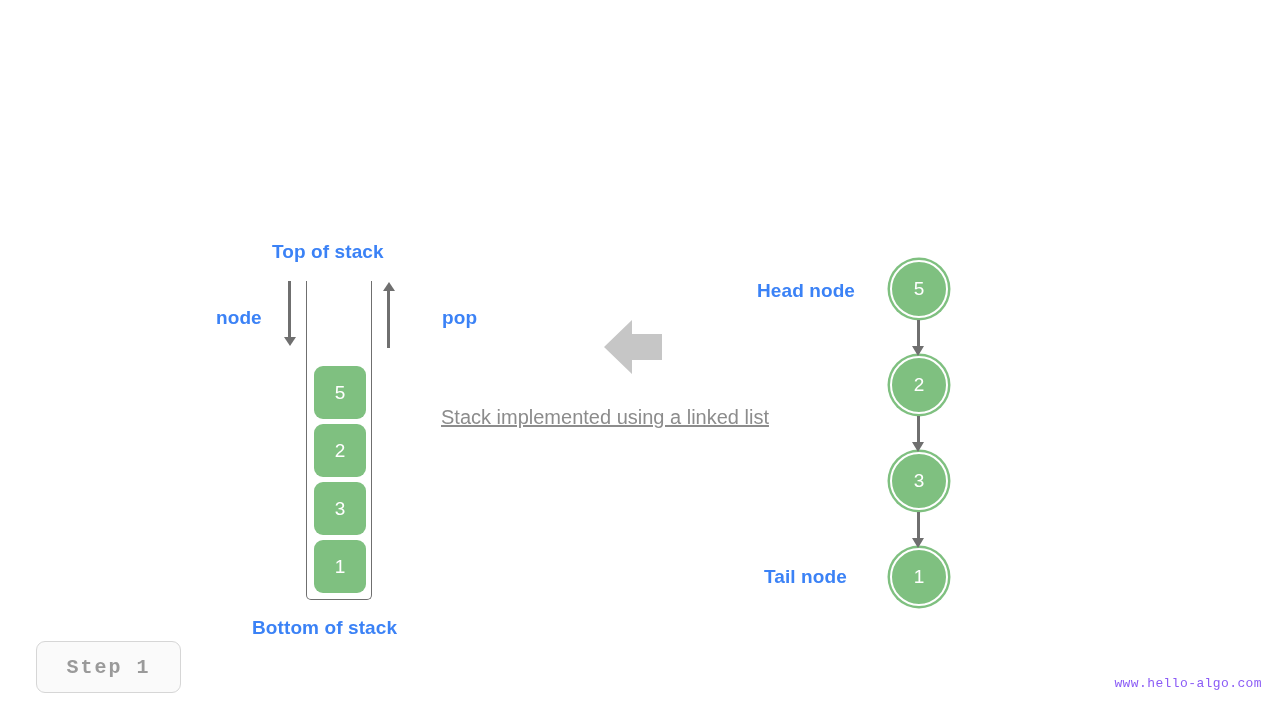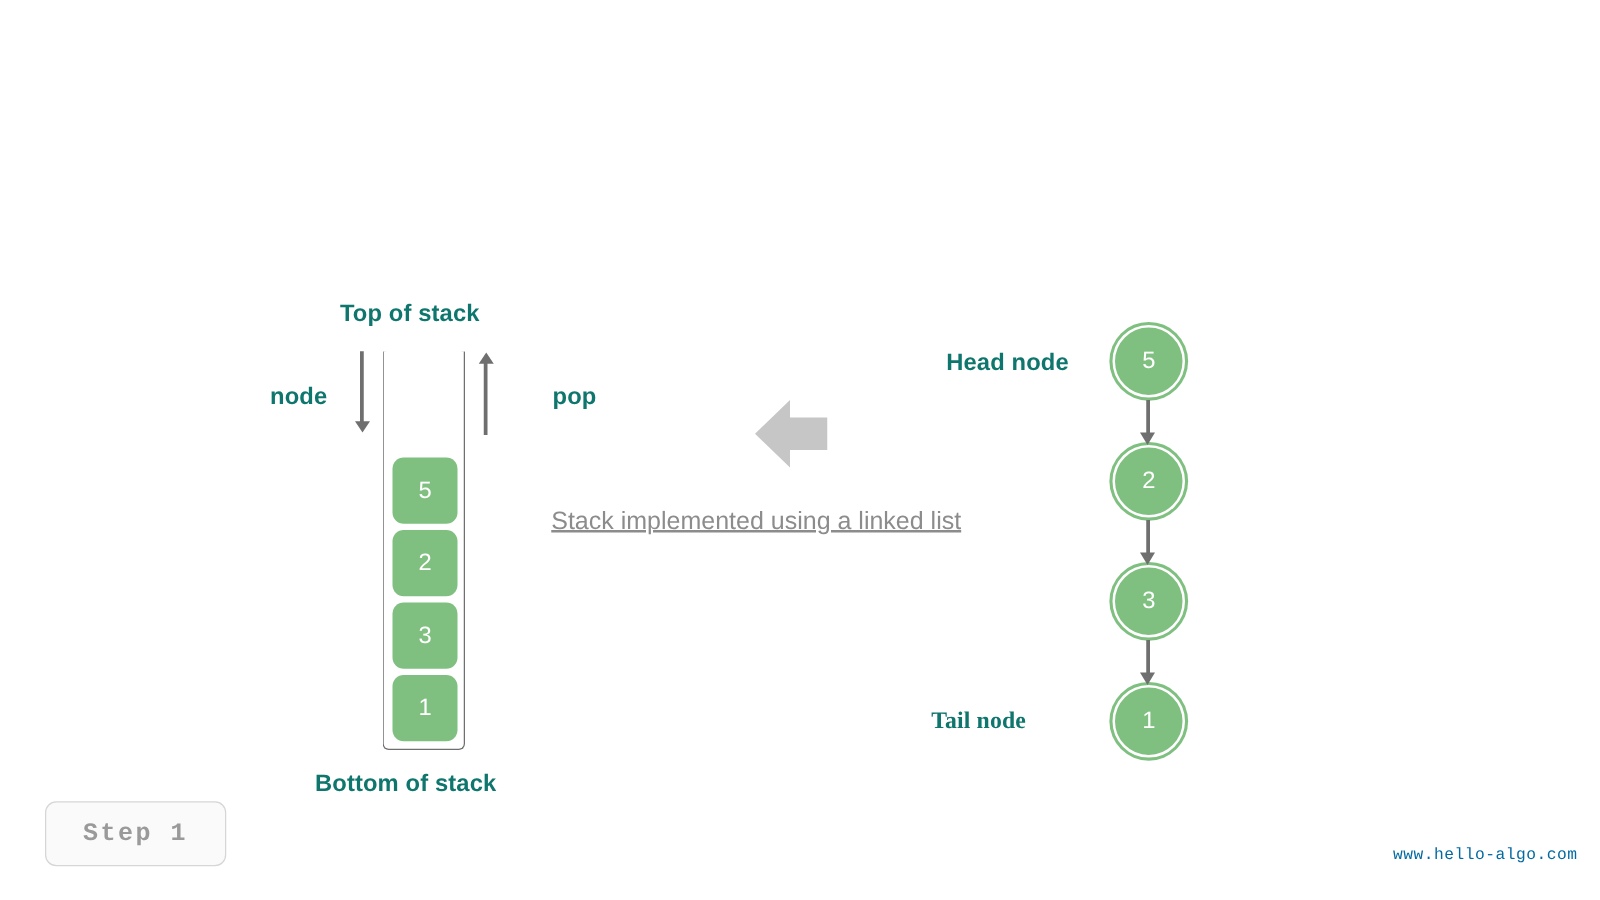--- a/index.html
+++ b/index.html
@@ -17,21 +17,21 @@
     background: #ffffff;
     overflow: hidden;
   }
 
   
   .lbl-bold {
     position: absolute;
     font-family: "Liberation Sans", sans-serif;
     font-size: 19px;
     font-weight: bold;
-    color: #0f766e;
+    color: #3b82f6;
     white-space: nowrap;
     letter-spacing: 0.1px;
   }
   .caption {
     position: absolute;
     font-family: "Liberation Sans", sans-serif;
     font-size: 20px;
     font-weight: normal;
     color: #8c8c8c;
     white-space: nowrap;
@@ -148,21 +148,21 @@
     box-sizing: border-box;
   }
 
   
   #watermark {
     position: absolute;
     right: 18px;
     top: 676px;
     font-family: "Liberation Mono", monospace;
     font-size: 13px;
-    color: #0369a1;
+    color: #8b5cf6;
     letter-spacing: 0.4px;
     white-space: nowrap;
   }
 </style>
 </head>
 <body>
 
 <div id="canvas">
 
   <div class="lbl-bold" style="left:272px; top:241px;">Top of stack</div>
@@ -189,21 +189,21 @@
   <div id="transform-arrow">
     <svg width="58" height="56" viewBox="0 0 58 56" xmlns="http://www.w3.org/2000/svg">
       <polygon points="0,28 28,1 28,15 58,15 58,41 28,41 28,55" fill="#c6c6c6"></polygon>
     </svg>
   </div>
 
   <div class="caption" style="left:441px; top:406px;">Stack implemented using a linked list</div>
 
   <div class="lbl-bold" style="left:757px; top:280px;text-align:right;">Head node</div>
 
-  <div class="lbl-bold" style="left:745px; top:566px;font-family:Liberation Serif, serif;">Tail node</div>
+  <div class="lbl-bold" style="left:764px; top:566px;">Tail node</div>
 
   <div class="ll-node" style="left:890px; top:260px;">5</div>
   <div class="ll-node" style="left:890px; top:356px;">2</div>
   <div class="ll-node" style="left:890px; top:452px;">3</div>
   <div class="ll-node" style="left:890px; top:548px;">1</div>
 
   <div class="ll-link" style="top:320px; height:28px;"></div>
   <div class="ll-head" style="top:346px;"></div>
 
   <div class="ll-link" style="top:416px; height:28px;"></div>

